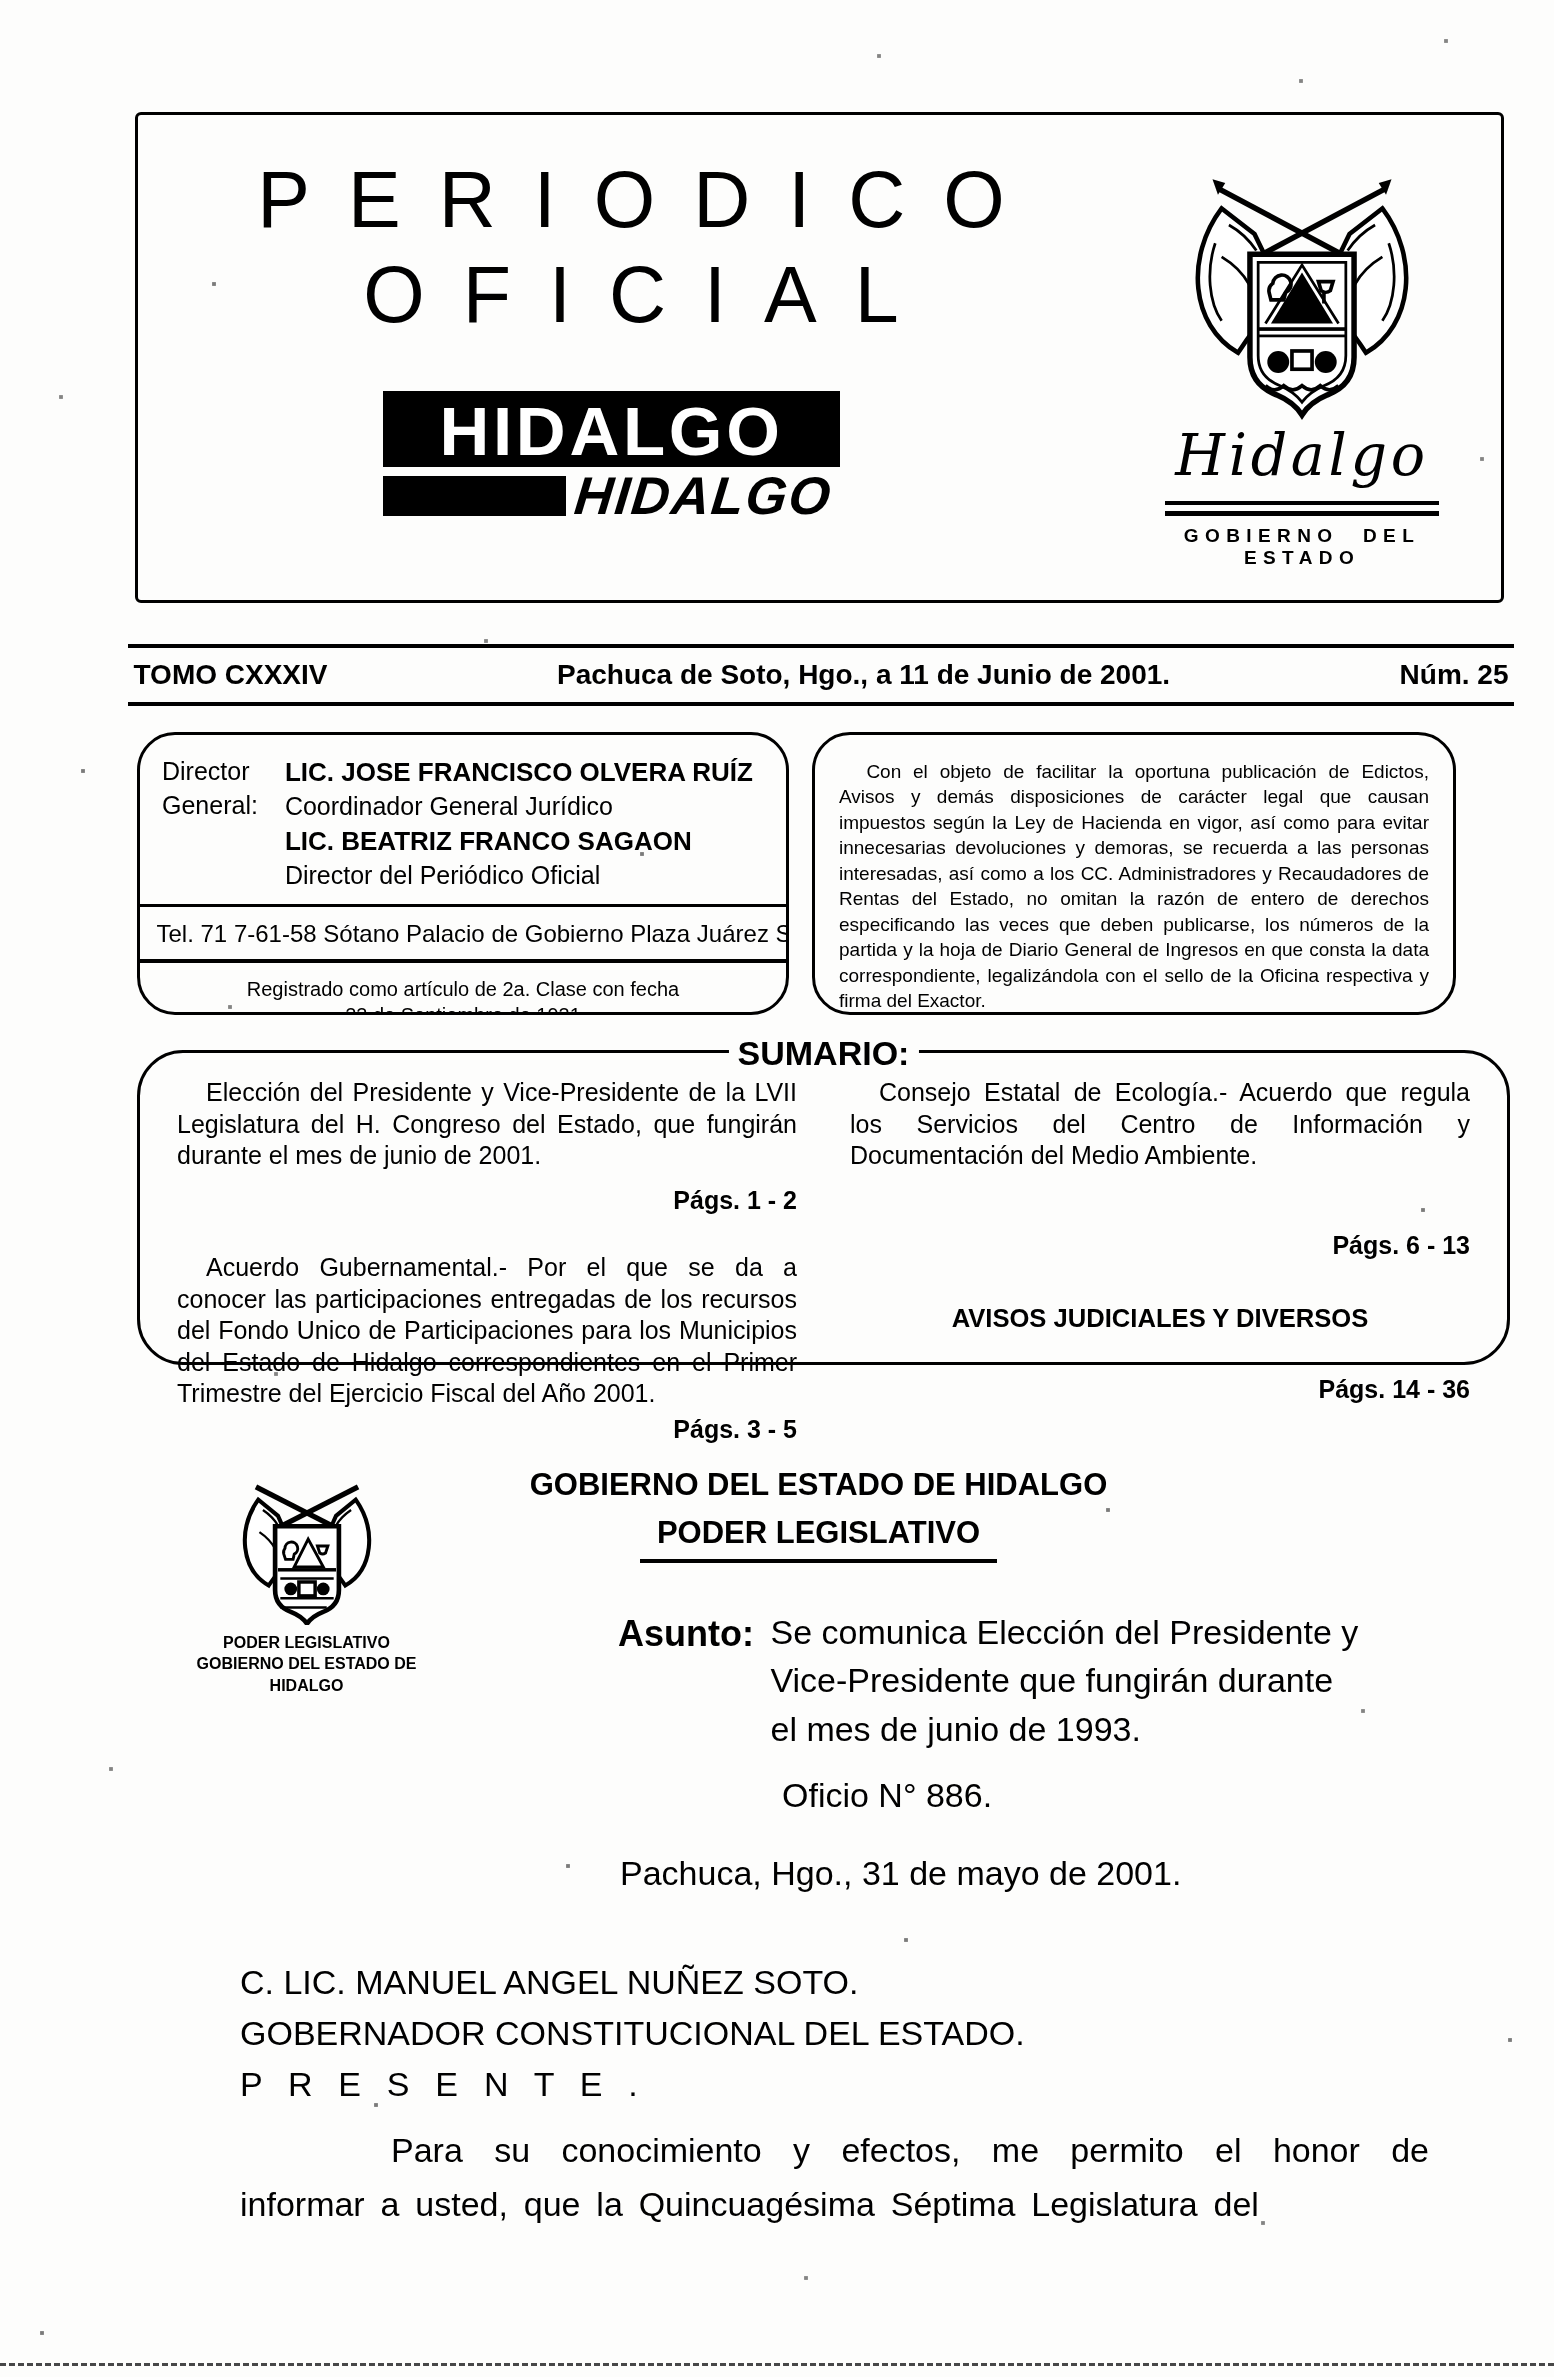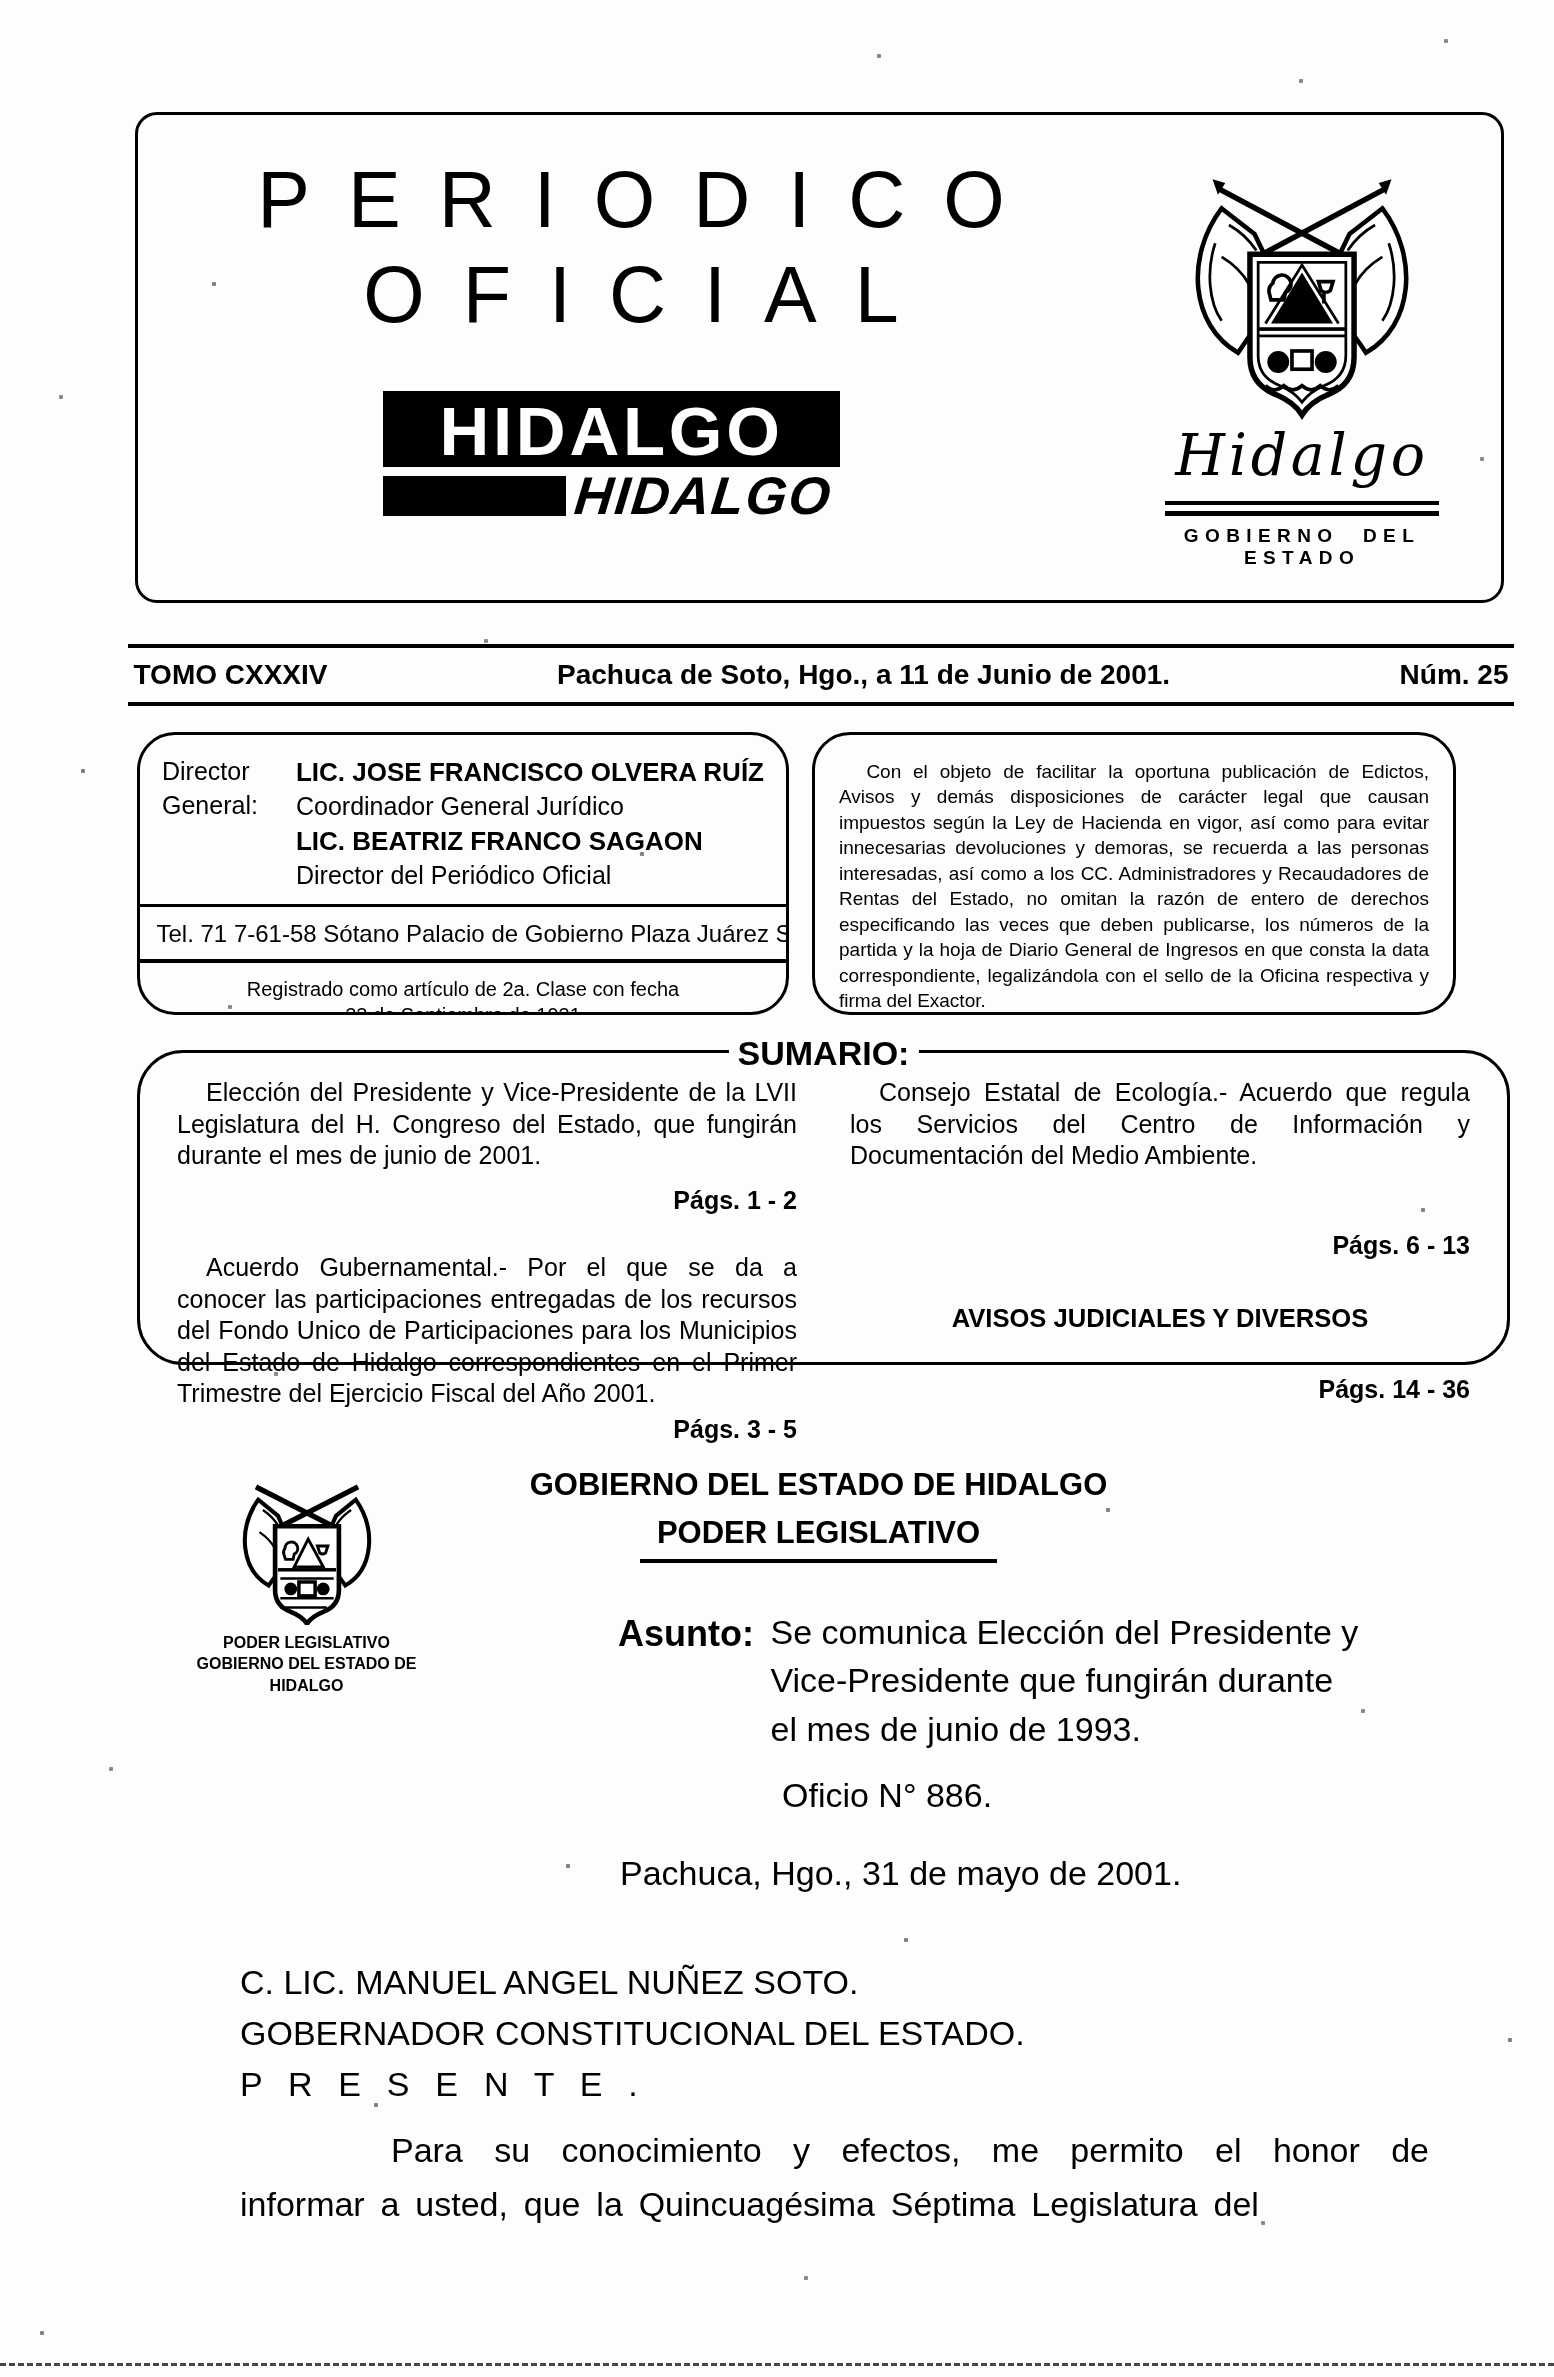--- a/index.html
+++ b/index.html
@@ -19,21 +19,21 @@
       1509px 2039px 0 0.9px #111, 60px 396px 0 0.9px #222, 1107px 1509px 0 0.9px #111,
       485px 640px 0 0.9px #222, 1189px 869px 0 0.9px #111, 229px 1006px 0 0.9px #222,
       710px 1628px 0 0.9px #111, 1445px 40px 0 0.9px #222, 41px 2332px 0 0.9px #111,
       878px 55px 0 0.9px #222, 567px 1865px 0 0.9px #111, 1262px 2222px 0 0.9px #222;
     opacity:.55;
   }
 
   
   .masthead-box {
     position:absolute; left:135px; top:112px; width:1369px; height:491px;
-    border:3.7px solid #000; border-radius:22px;
+    border:3.7px solid #000; border-radius:6px;
   }
   .masthead-title { position:absolute; left:55px; top:38px; width:914px; text-align:center; }
   .masthead-title .line1, .masthead-title .line2 {
     font-size:79px; font-weight:400; letter-spacing:38px; line-height:1.2;
     white-space:nowrap;
   }
   .logo-hidalgo { position:absolute; left:245px; top:276px; width:457px; }
   .logo-hidalgo .logo-top {
     background:#000; padding:5.5px 12.8px 1.8px; text-align:center;
   }
@@ -62,21 +62,21 @@
     border-top:4.6px solid #000; border-bottom:4.6px solid #000;
     display:flex; justify-content:space-between; align-items:flex-end;
     padding:11px 5.5px; font-weight:bold; font-size:28px;
   }
 
   
   .director-box {
     position:absolute; left:137px; top:732px; width:652px; height:283px;
     border:3.7px solid #000; border-radius:38px; overflow:hidden;
   }
-  .db-top { display:flex; gap:27px; padding:20px 22px 7.3px;justify-content:space-between; }
+  .db-top { display:flex; gap:27px; padding:20px 22px 7.3px; }
   .db-label { font-size:25px; line-height:1.35; white-space:nowrap; }
   .db-values { font-size:25px; line-height:1.35; }
   .db-values .bold { font-weight:bold; font-size:26px; }
   .db-rule { height:3.7px; background:#000; margin:3.7px 0; }
   .db-tel { font-size:24px; padding:9.1px 16.5px 7.3px; white-space:nowrap; }
   .db-reg { font-size:20px; text-align:center; padding:9.1px 101px 0; line-height:1.3; }
 
   .notice-box {
     position:absolute; left:812px; top:732px; width:644px; height:283px;
     border:3.7px solid #000; border-radius:38px;

